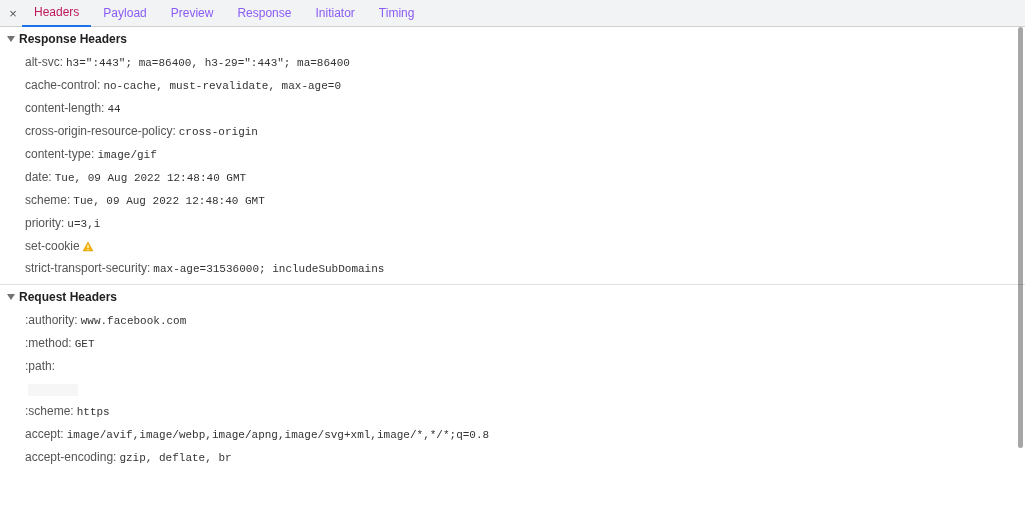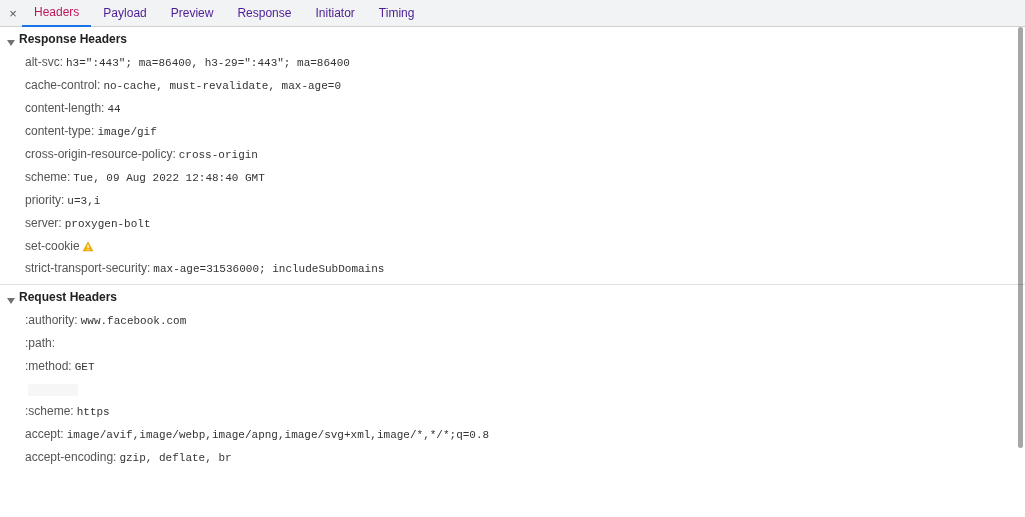--- a/index.html
+++ b/index.html
@@ -26,38 +26,38 @@
       text-align: center;
       color: #555;
       font-size: 13px;
       cursor: pointer;
       padding: 0 2px;
     }
     .tabbar .tab {
       padding: 0 12px;
       height: 27px;
       line-height: 27px;
-      color: #4c1d95;
+      color: #8b5cf6;
       font-size: 12px;
       cursor: pointer;
       white-space: nowrap;
     }
     .tabbar .tab.active {
       color: #be185d;
       border-bottom: 2px solid #1a73e8;
       line-height: 25px;
     }
     .content {
       height: calc(100% - 27px);
       overflow-y: auto;
       position: relative;
     }
     .section-header {
       display: flex;
-      align-items: flex-end;
+      align-items: center;
       padding: 5px 7px;
       color: #222;
       font-weight: 700;
       font-size: 12px;
       cursor: pointer;
       user-select: none;
     }
     .section-header .triangle {
       display: inline-block;
       width: 0; height: 0;
@@ -133,41 +133,41 @@
 <div class="content">
 
   <div class="section-header">
     <span class="triangle"></span>
     <span>Response Headers</span>
   </div>
   <div class="section-body">
     <div class="header-row"><span class="hname">alt-svc:</span><span class="hval">h3=":443"; ma=86400, h3-29=":443"; ma=86400</span></div>
     <div class="header-row"><span class="hname">cache-control:</span><span class="hval">no-cache, must-revalidate, max-age=0</span></div>
     <div class="header-row"><span class="hname">content-length:</span><span class="hval">44</span></div>
+    <div class="header-row"><span class="hname">cross-origin-resource-policy:</span><span class="hval">cross-origin</span></div>
     <div class="header-row"><span class="hname">content-type:</span><span class="hval">image/gif</span></div>
-    <div class="header-row"><span class="hname">cross-origin-resource-policy:</span><span class="hval">cross-origin</span></div>
+    <div class="header-row"><span class="hname">date:</span><span class="hval">Tue, 09 Aug 2022 12:48:40 GMT</span></div>
     <div class="header-row"><span class="hname">scheme:</span><span class="hval">Tue, 09 Aug 2022 12:48:40 GMT</span></div>
     <div class="header-row"><span class="hname">priority:</span><span class="hval">u=3,i</span></div>
-    <div class="header-row"><span class="hname">server:</span><span class="hval">proxygen-bolt</span></div>
     <div class="header-row"><span class="hname">set-cookie</span><span class="warn-icon"><svg width="12" height="12" viewBox="0 0 12 12">
             <path d="M6 1 L11 10 L1 10 Z" fill="#f5b400" stroke="#d09400" stroke-width="0.5"></path>
             <rect x="5.4" y="4" width="1.2" height="3" fill="#fff"></rect>
             <rect x="5.4" y="8" width="1.2" height="1.2" fill="#fff"></rect>
           </svg></span></div>
     <div class="header-row"><span class="hname">strict-transport-security:</span><span class="hval">max-age=31536000; includeSubDomains</span></div>
   </div>
 
   <div class="section-header">
     <span class="triangle"></span>
     <span>Request Headers</span>
   </div>
   <div class="section-body" style="border-bottom:none;">
     <div class="header-row"><span class="hname">:authority:</span><span class="hval">www.facebook.com</span></div>
+    <div class="header-row"><span class="hname">:method:</span><span class="hval">GET</span></div>
     <div class="header-row"><span class="hname">:path:</span><span class="hval"></span></div>
-    <div class="header-row"><span class="hname">:method:</span><span class="hval">GET</span></div>
     <div class="header-row"><span class="redacted"></span></div>
     <div class="header-row"><span class="hname">:scheme:</span><span class="hval">https</span></div>
     <div class="header-row"><span class="hname">accept:</span><span class="hval">image/avif,image/webp,image/apng,image/svg+xml,image/*,*/*;q=0.8</span></div>
     <div class="header-row"><span class="hname">accept-encoding:</span><span class="hval">gzip, deflate, br</span></div>
   </div>
 
   <div class="scroll-indicator">
       <div class="bar"></div>
     </div>
 </div>

